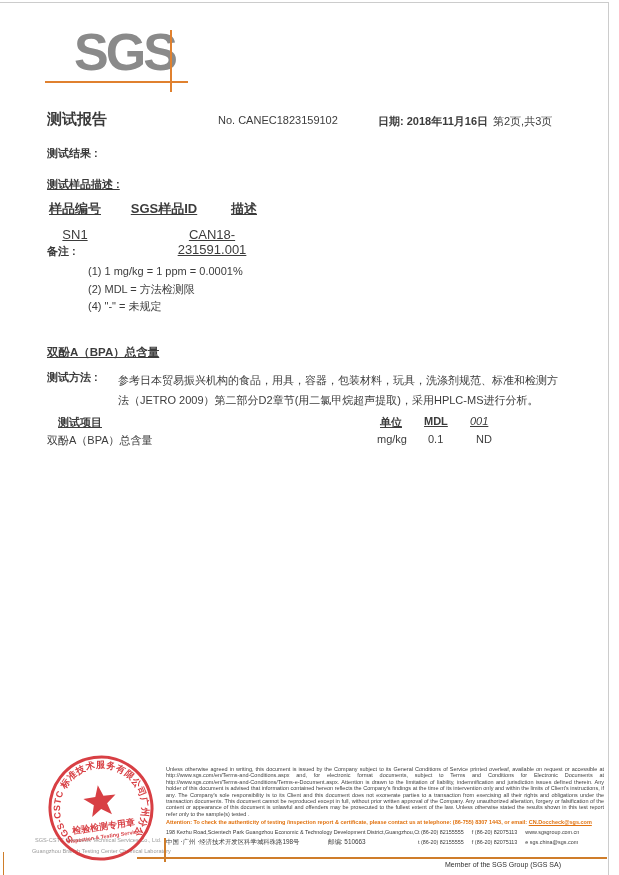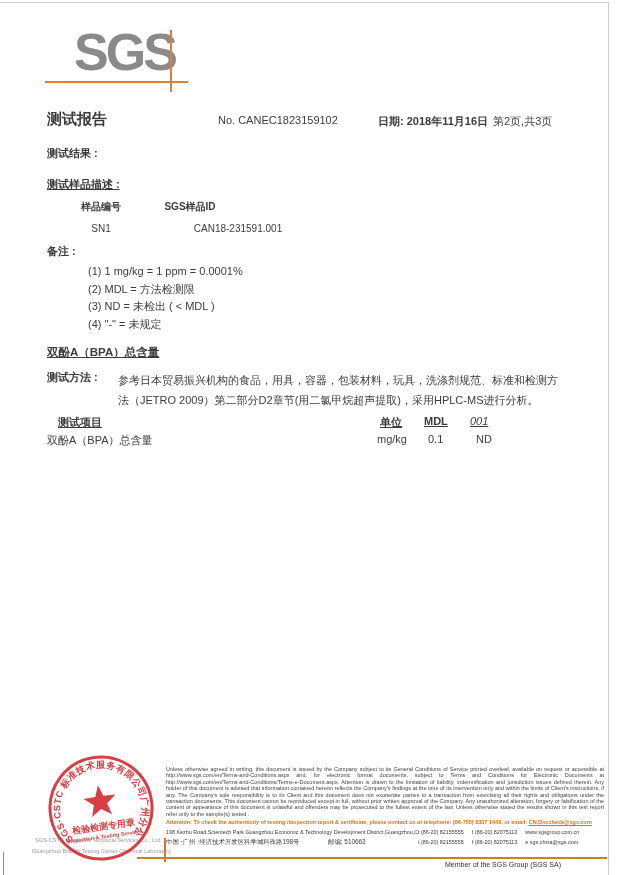--- a/index.html
+++ b/index.html
@@ -27,21 +27,21 @@
   .report-date  { left:378px; top:114px; font-size:11px;font-weight:bold; }
   .report-pageinfo { left:493px; top:114px; font-size:11px; }
 
   .sec-label { font-size:11px; font-weight:bold; color:#3a3a3a; }
   .underline { text-decoration:underline;text-align:center; }
 
   .test-result-label { left:47px; top:146px; }
   .sample-desc-label { left:47px; top:177px; }
 
   
-  .sample-table { left:60px; top:200px; width:420px; font-size:10px; }
+  .sample-table { left:34px; top:200px; width:420px; font-size:13px;text-decoration:underline; }
   .sample-table .row { display:flex; }
   .sample-table .row + .row { margin-top:9px;gap:48px; }
   .st-c1 { width:82px; text-align:center; }
   .st-c2 { width:96px; text-align:center; }
   .st-c3 { width:200px; text-align:left; padding-left:19px; }
   .sample-table .hdr { font-weight:bold; }
 
   .notes-label { left:47px; top:244px; }
   .notes-list  { left:88px; top:263px; font-size:11px; line-height:17.5px; }
 
@@ -103,32 +103,32 @@
   <div class="abs report-date">日期: 2018年11月16日</div>
   <div class="abs report-pageinfo">第2页,共3页</div>
 
   <div class="abs sec-label test-result-label">测试结果 :</div>
   <div class="abs sec-label sample-desc-label underline">测试样品描述 :</div>
 
   <div class="abs sample-table">
     <div class="row hdr">
       <div class="st-c1">样品编号</div>
       <div class="st-c2">SGS样品ID</div>
+      <div class="st-c3">描述</div>
     </div>
     <div class="row">
       <div class="st-c1">SN1</div>
       <div class="st-c2">CAN18-231591.001</div>
     </div>
   </div>
 
   <div class="abs sec-label notes-label">备注 :</div>
   <div class="abs notes-list">
     <div>(1) 1 mg/kg = 1 ppm = 0.0001%</div>
     <div>(2) MDL = 方法检测限</div>
-    <div>(3) ND = 未检出 ( &lt; MDL )</div>
     <div>(4) "-" = 未规定</div>
   </div>
 
   <div class="abs bpa-heading">双酚A（BPA）总含量</div>
   <div class="abs sec-label method-label">测试方法 :</div>
   <div class="abs method-text">参考日本贸易振兴机构的食品，用具，容器，包装材料，玩具，洗涤剂规范、标准和检测方法（JETRO 2009）第二部分D2章节(用二氯甲烷超声提取)，采用HPLC-MS进行分析。</div>
 
   <div class="abs rt rt-hdr rt-item-h">测试项目</div>
   <div class="abs rt rt-hdr rt-unit-h">单位</div>
   <div class="abs rt rt-hdr rt-mdl-h">MDL</div>

